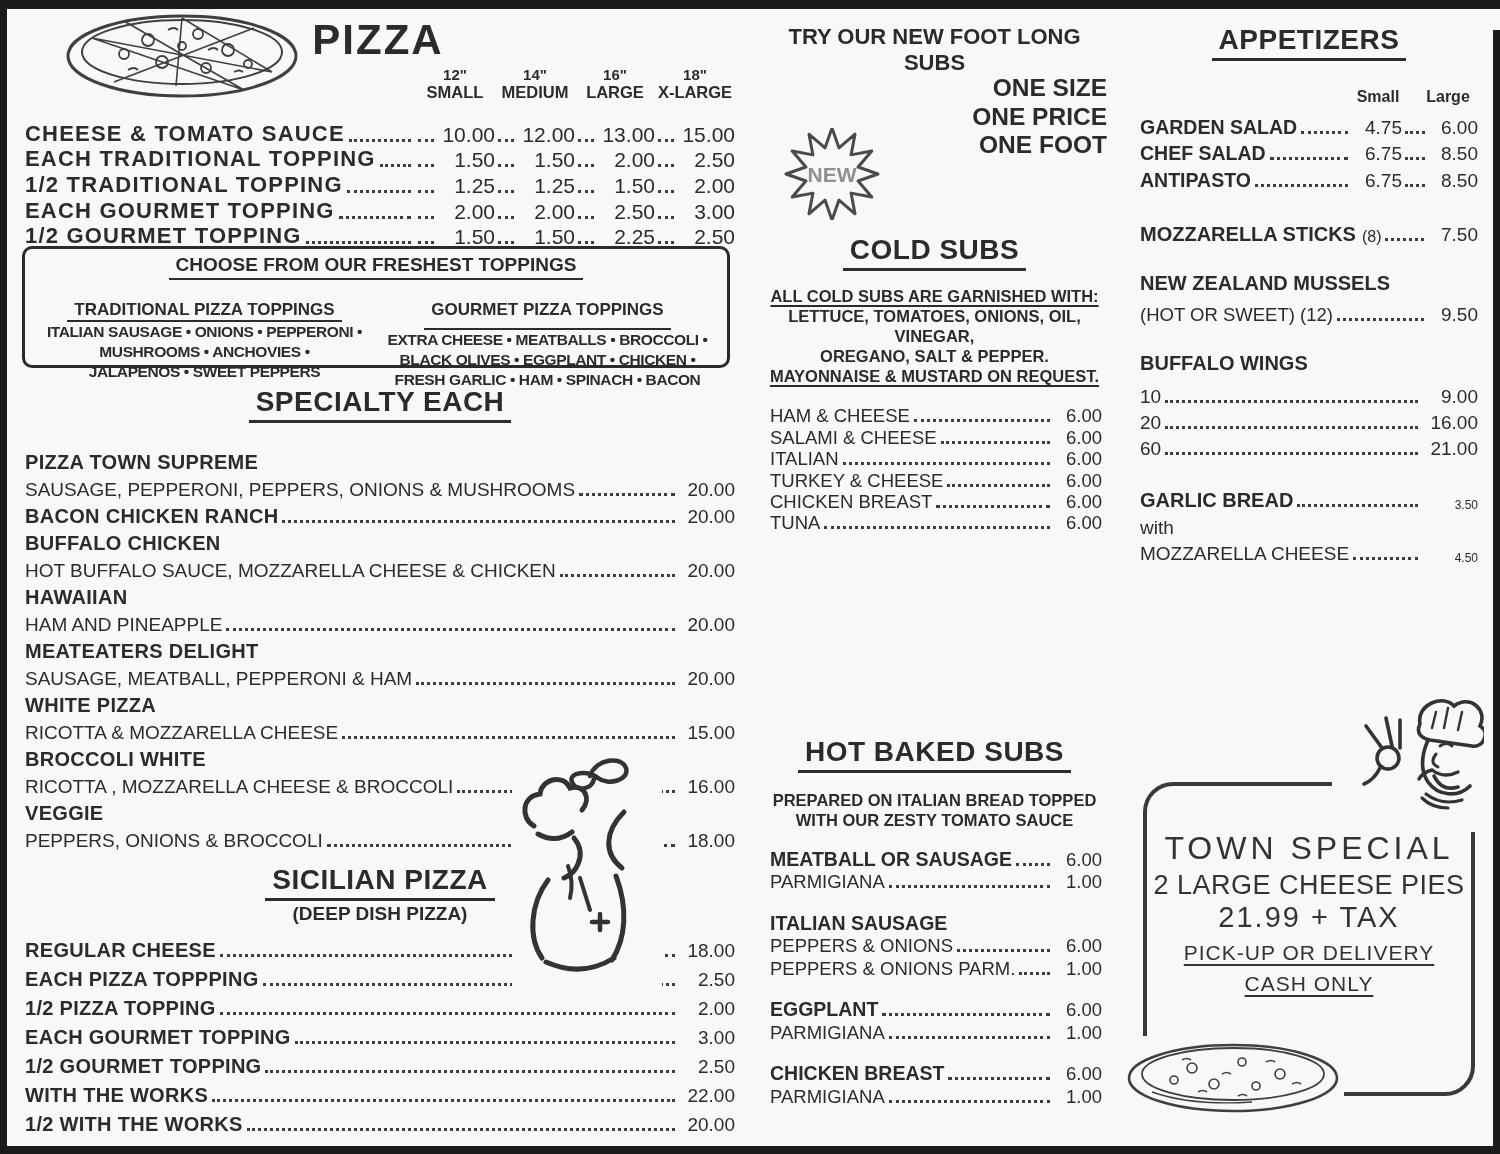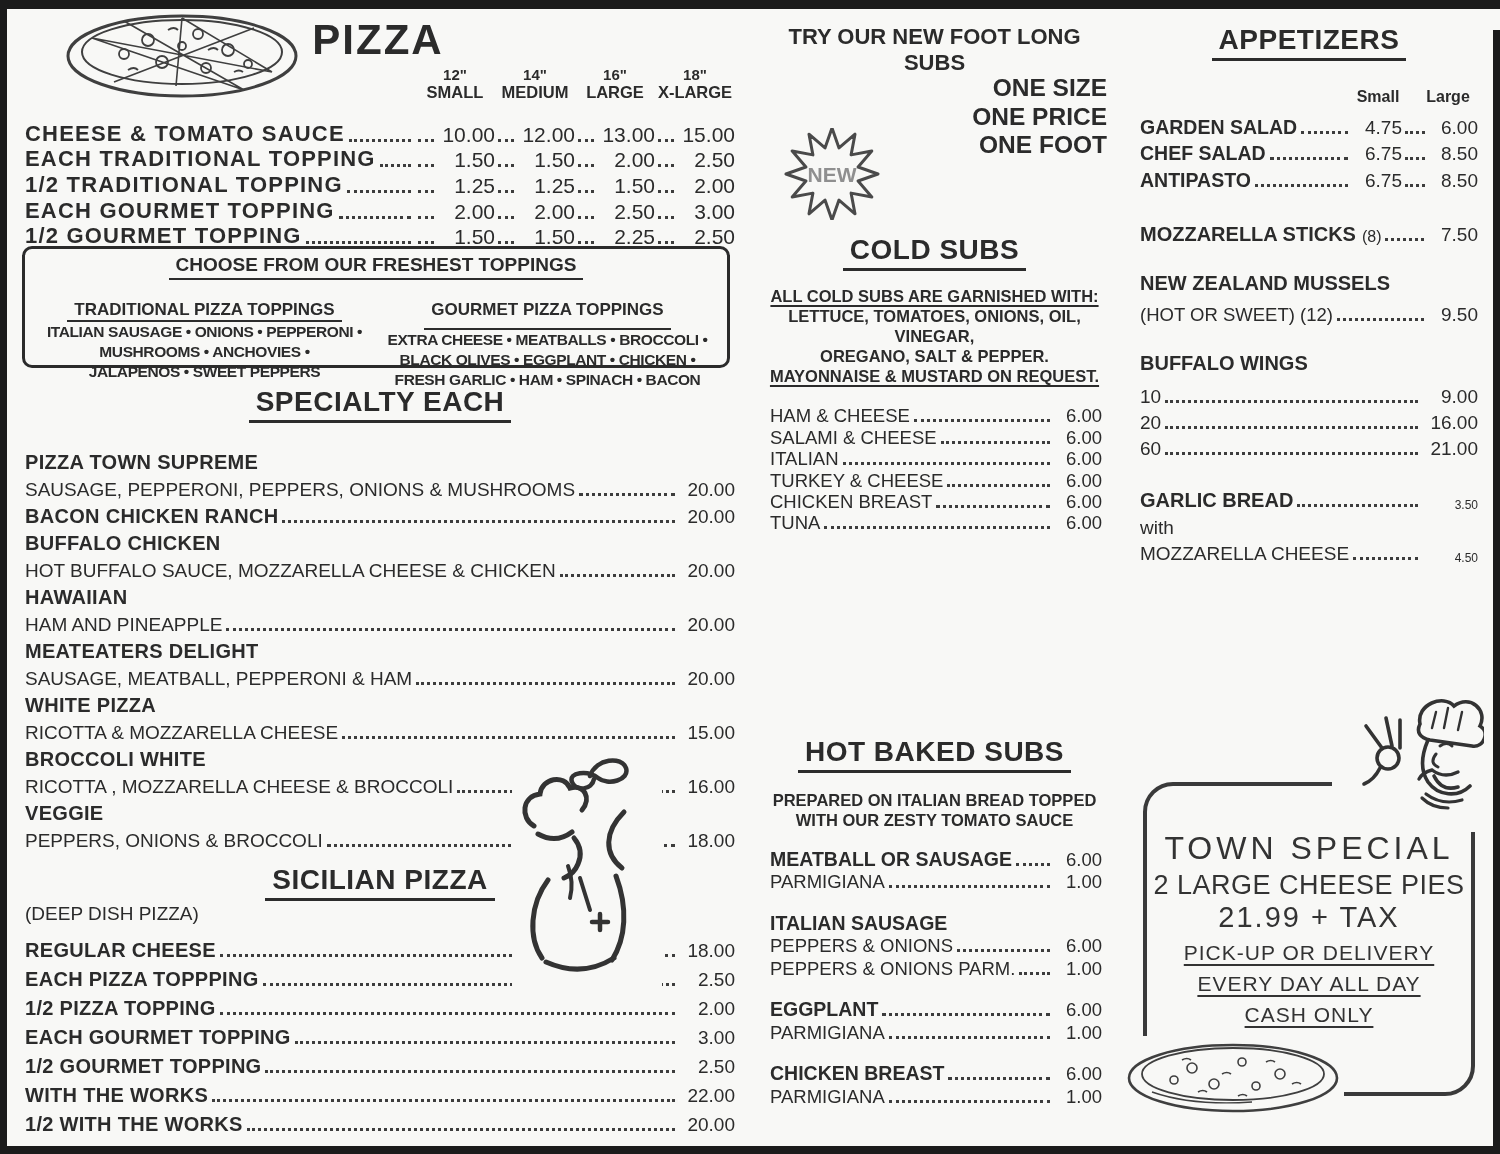--- a/index.html
+++ b/index.html
@@ -46,21 +46,21 @@
   .tcol .th{font-size:17px;font-weight:700;}
   .tcol .tl{font-size:15.5px;font-weight:700;letter-spacing:-.4px;line-height:20px;}
   
   #specialty{left:25px;top:386px;width:710px;}
   #specialty .list{margin-top:24px;}
   #specialty .r{height:27px;font-size:19px;}
   #specialty .lbl{font-weight:400;}
   #specialty .bold .lbl{font-weight:700;font-size:20px;letter-spacing:.3px;}
   #specialty .p,#sicilian .p{font-size:19px;font-weight:500;}
   #sicilian{left:25px;top:864px;width:710px;}
-  #sicilian .sub{text-align:left;font-size:19px;font-weight:400;margin-top:2px;}
+  #sicilian .sub{text-align:center;font-size:19px;font-weight:700;margin-top:2px;}
   #sicilian .list{margin-top:8px;}
   #sicilian .r{height:29px;font-size:20px;}
   #sicilian .lbl{font-weight:700;letter-spacing:.3px;}
   
   #mid{left:762px;top:0;width:345px;height:1154px;}
   #m-promo{left:0;top:24px;width:345px;text-align:center;font-size:22px;font-weight:700;}
   #m-one{left:0;top:74px;width:345px;text-align:right;font-size:24.5px;font-weight:700;line-height:28.5px;}
   #m-new{left:20px;top:128px;width:100px;height:92px;}
   #m-cold-h{left:0;top:234px;width:345px;}
   #m-garnish{left:-10px;top:286px;width:365px;text-align:center;font-size:16.5px;font-weight:600;line-height:20px;}
@@ -636,21 +636,20 @@
           <span class="p">4.50</span>
         </div>
       </div>
   </div>
 
   <div class="abs" id="town-box">
     <div id="ts1">TOWN SPECIAL</div>
     <div id="ts2">2 LARGE CHEESE PIES</div>
     <div id="ts3">21.99 + TAX</div>
     <div class="tsu">PICK-UP OR DELIVERY</div>
-    <div class="tsu">EVERY DAY ALL DAY</div>
     <div class="tsu">CASH ONLY</div>
   </div>
 
   <div class="art cover" style="left:1332px;top:686px;width:152px;height:146px;z-index:2;">
     <svg width="152" height="146" viewBox="0 0 152 146" fill="none" stroke="#333" stroke-width="3.6" stroke-linecap="round">
       <path d="M88,38 C84,18 112,8 122,20 C138,8 156,24 148,40 C158,46 152,62 140,60 L98,54 C88,52 84,46 88,38"></path>
       <path d="M116,22 L112,42 M130,26 L126,44 M104,26 L100,42" stroke-width="2.4"></path>
       <path d="M96,54 C90,68 88,84 96,96 C106,110 126,112 138,100"></path>
       <path d="M108,60 q7,-5 12,0" stroke-width="3"></path>
       <path d="M104,68 q-7,9 2,13" stroke-width="3"></path>

